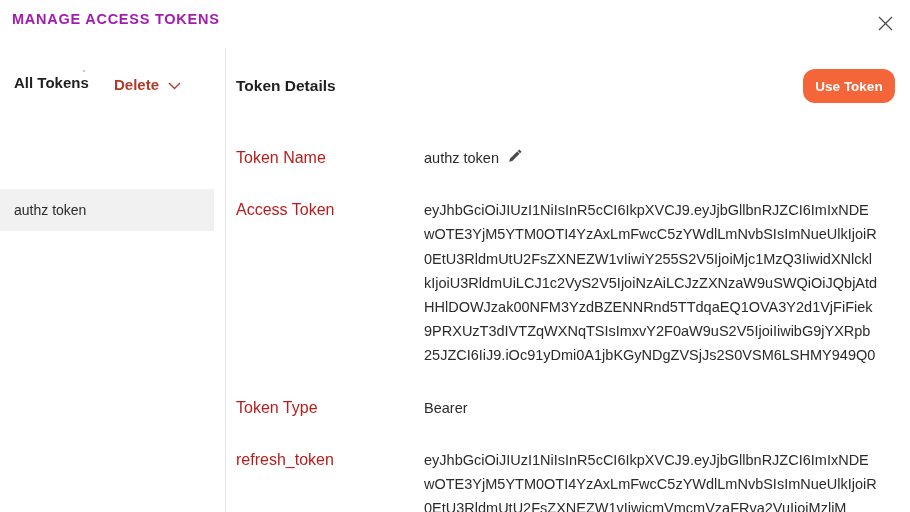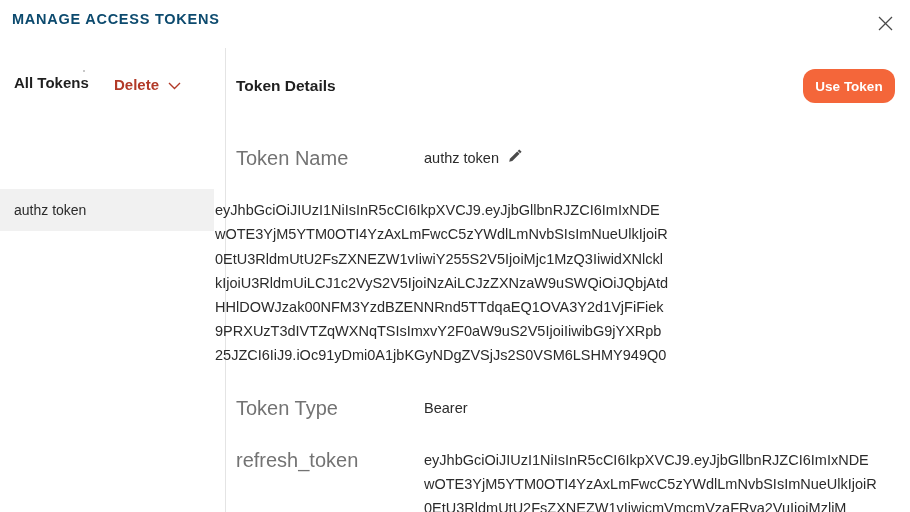--- a/index.html
+++ b/index.html
@@ -33,21 +33,21 @@
     height: 48px;
     box-sizing: border-box;
   }
   .dialog-title {
     position: absolute;
     left: 12px;
     top: 11px;
     font-size: 14.5px;
     font-weight: 600;
     letter-spacing: 0.75px;
-    color: #0c4a6e;
+    color: #a21caf;
     white-space: nowrap;
   }
   .close-button {
     position: absolute;
     right: 8px;
     top: 6px;
     width: 34px;
     height: 34px;
     display: flex;
     align-items: center;
@@ -189,22 +189,22 @@
     position: relative;
     display: flex;
     align-items: flex-start;
   }
   .detail-row + .detail-row { margin-top: 0; }
   .detail-label {
     width: 209px;
     flex: 0 0 209px;
     padding-left: 21px;
     box-sizing: border-box;
-    font-size: 20px;
-    color: #737373;
+    font-size: 16px;
+    color: #b91c1c;
     line-height: 24px;
     white-space: nowrap;
   }
   .detail-value {
     flex: 1 1 auto;
     font-size: 14.5px;
     color: #2b2b2b;
     line-height: 24.2px;
     padding-right: 8px;
     box-sizing: border-box;
@@ -285,20 +285,21 @@
               <svg width="15" height="15" viewBox="0 0 15 15" aria-hidden="true">
                 <path d="M11.2 1.4l2.4 2.4-1.5 1.5-2.4-2.4z" fill="#4a4a4a"></path>
                 <path d="M9.2 3.4l2.4 2.4-7.3 7.3-3.1 0.7 0.7-3.1z" fill="#4a4a4a"></path>
               </svg>
             </span>
           </span>
         </div>
       </div>
 
       <div class="detail-row row-access-token">
+        <div class="detail-label">Access Token</div>
         <div class="detail-value wrap">eyJhbGciOiJIUzI1NiIsInR5cCI6IkpXVCJ9.eyJjbGllbnRJZCI6ImIxNDEwOTE3YjM5YTM0OTI4YzAxLmFwcC5zYWdlLmNvbSIsImNueUlkIjoiR0EtU3RldmUtU2FsZXNEZW1vIiwiY255S2V5IjoiMjc1MzQ3IiwidXNlcklkIjoiU3RldmUiLCJ1c2VyS2V5IjoiNzAiLCJzZXNzaW9uSWQiOiJQbjAtdHHlDOWJzak00NFM3YzdBZENNRnd5TTdqaEQ1OVA3Y2d1VjFiFiek9PRXUzT3dIVTZqWXNqTSIsImxvY2F0aW9uS2V5IjoiIiwibG9jYXRpb25JZCI6IiJ9.iOc91yDmi0A1jbKGyNDgZVSjJs2S0VSM6LSHMY949Q0</div>
       </div>
 
       <div class="detail-row row-token-type">
         <div class="detail-label">Token Type</div>
         <div class="detail-value">Bearer</div>
       </div>
 
       <div class="detail-row row-refresh-token">
         <div class="detail-label">refresh_token</div>

